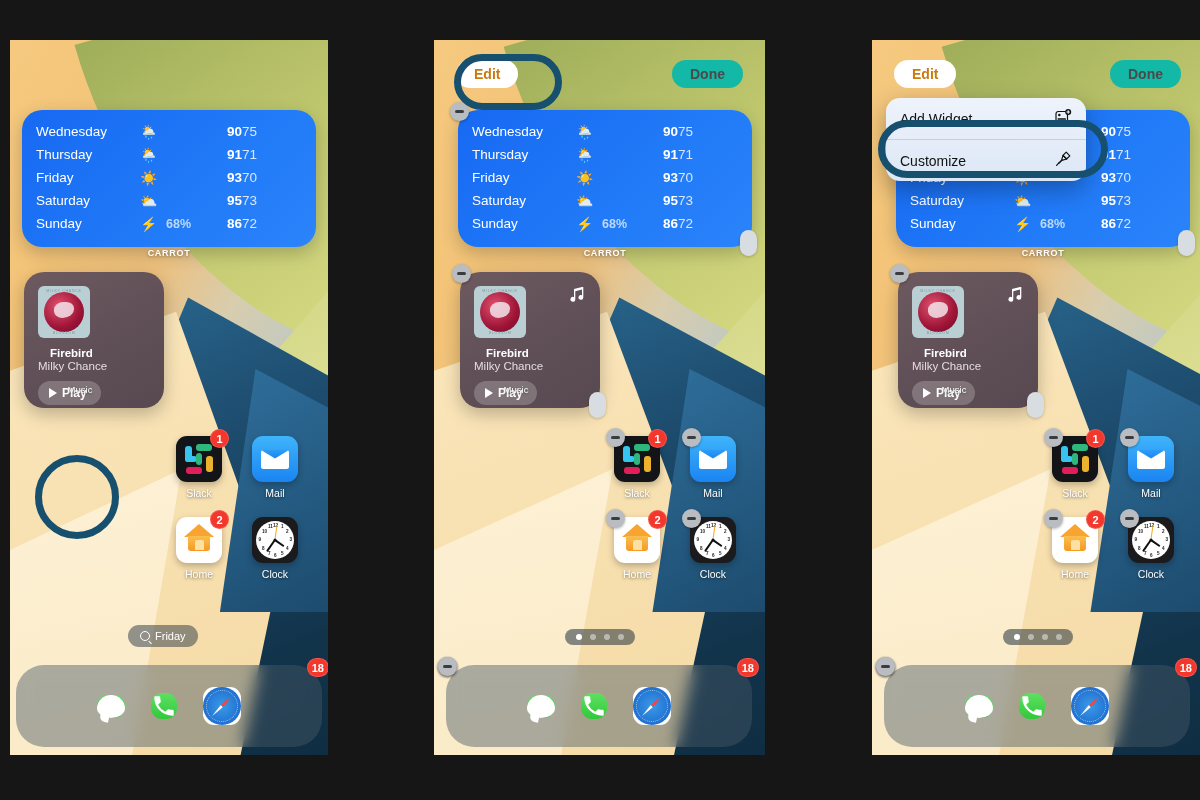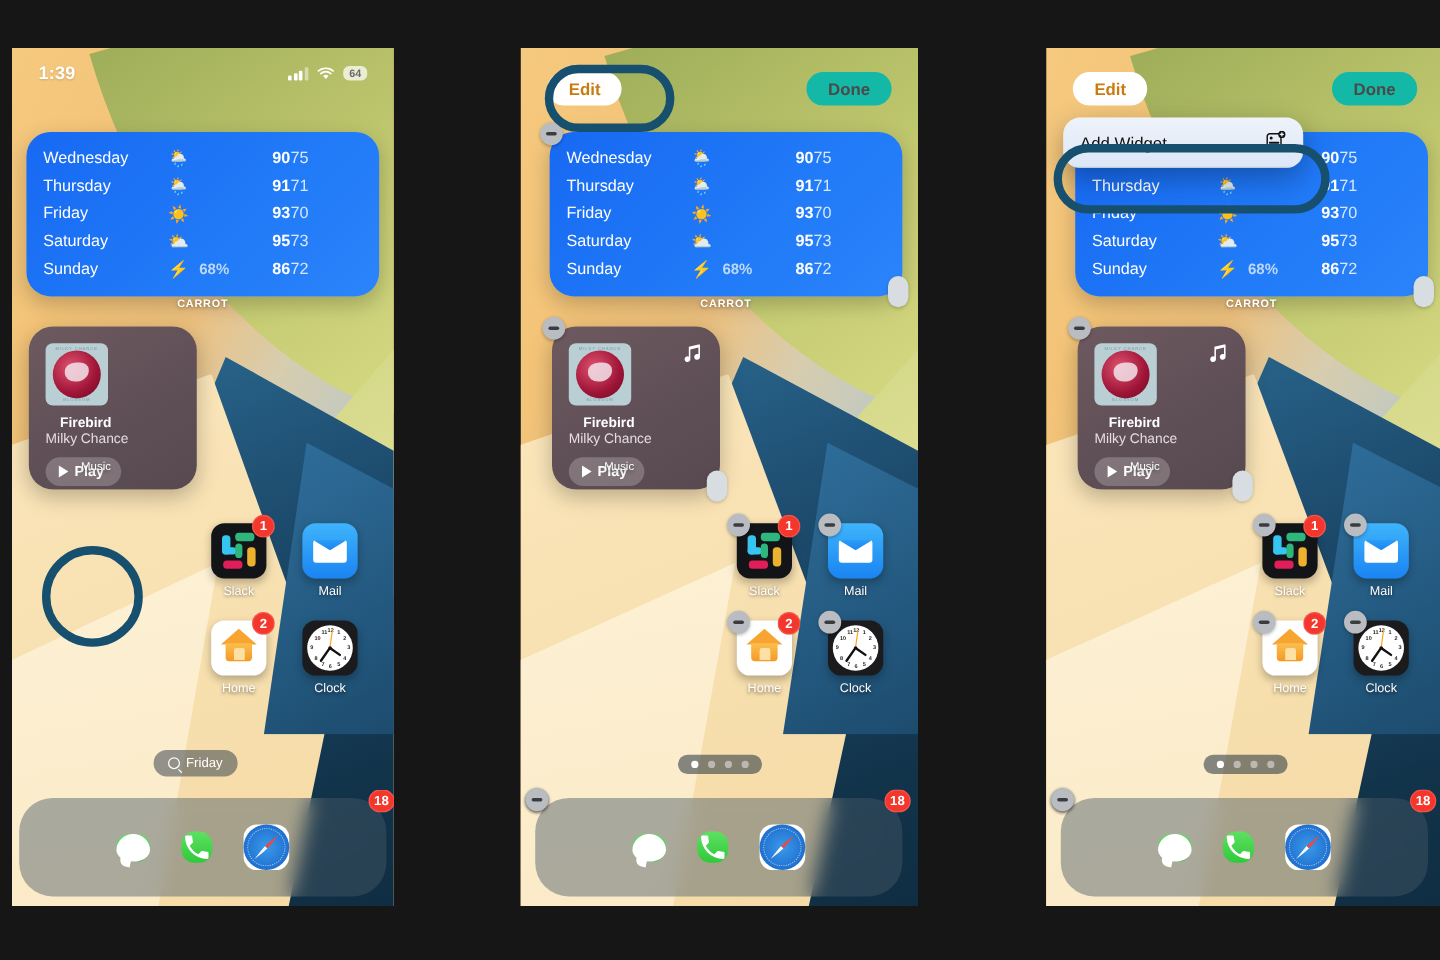--- a/index.html
+++ b/index.html
@@ -199,37 +199,20 @@
   <div class="wall">
     <div class="base"></div>
         <div class="green"></div>
         <div class="green2"></div>
     <div class="navy"></div>
         <div class="cream"></div>
         <div class="cream2"></div>
         <div class="blueacc"></div>
   </div>
 
-  <div class="status">
-    <span class="time">1:39</span>
-    <span class="right">
-      <span class="bars">
-            <i></i>
-            <i></i>
-            <i></i>
-            <i></i>
-          </span>
-      <svg width="15" height="11" viewBox="0 0 15 11">
-        <path d="M7.5 9.8 L5.3 7.3 a3.3 3.3 0 0 1 4.4 0 Z" fill="#fff"></path>
-        <path d="M3.4 5.3 a6 6 0 0 1 8.2 0" stroke="#fff" stroke-width="1.5" fill="none" stroke-linecap="round"></path>
-        <path d="M1.4 3.1 a9 9 0 0 1 12.2 0" stroke="#fff" stroke-width="1.5" fill="none" stroke-linecap="round"></path>
-      </svg>
-      <span class="batt">64</span>
-    </span>
-  </div>
 
   <div class="widget-weather" style="left:12px;top:70px;width:294px;">
     <div class="wrow">
       <span class="day">Wednesday</span>
       <span class="ico">🌦️</span>
       <span class="pct"></span>
       <span class="hi">90</span>
       <span class="lo">75</span>
     </div>
     <div class="wrow">
@@ -587,20 +570,30 @@
           <rect x="1" y="2.5" width="11.5" height="11" rx="2.2" fill="none" stroke="#111" stroke-width="1.2"></rect>
           <circle cx="4.3" cy="6" r="1.25" fill="#111"></circle>
           <rect x="2.4" y="9.2" width="8.7" height="1.5" rx=".7" fill="#111"></rect>
           <circle cx="13.2" cy="3" r="3" fill="#111"></circle>
           <rect x="12.65" y="1.3" width="1.1" height="3.4" fill="#eef3fb"></rect>
           <rect x="11.5" y="2.45" width="3.4" height="1.1" fill="#eef3fb"></rect>
         </svg>
       </span>
     </div>
     <div class="ctxdiv"></div>
+    <div class="ctxitem">
+      <span>Customize</span>
+      <span>
+        <svg width="17" height="16" viewBox="0 0 17 16">
+          <path d="M11.2 1.2 14.8 4.8 11.6 8 8 4.4z" fill="none" stroke="#111" stroke-width="1.2" stroke-linejoin="round"></path>
+          <path d="M8 4.4 11.6 8 6.9 9.4 4.2 12.1 3.9 12.4 3.6 12.1 3.9 11.8 6.6 9.1z" fill="none" stroke="#111" stroke-width="1.2" stroke-linejoin="round"></path>
+          <path d="M3.6 12.2 1.6 14.4" stroke="#111" stroke-width="1.2" stroke-linecap="round"></path>
+        </svg>
+      </span>
+    </div>
   </div>
   <div class="ring" style="left:6px;top:80px;width:216px;height:44px;"></div>
 
   <div class="widget-music" style="left:26px;top:232px;width:112px;height:108px;">
     <div class="note">
       <svg width="15" height="16" viewBox="0 0 15 16">
             <path d="M13 1 L5 3 v8.2 a2.4 2.4 0 1 0 1.3 2.1 V5.2 L13 3.6 v5.7 a2.4 2.4 0 1 0 1.3 2.1 V1z" fill="#fff"></path>
           </svg>
     </div>
     <div class="art">

